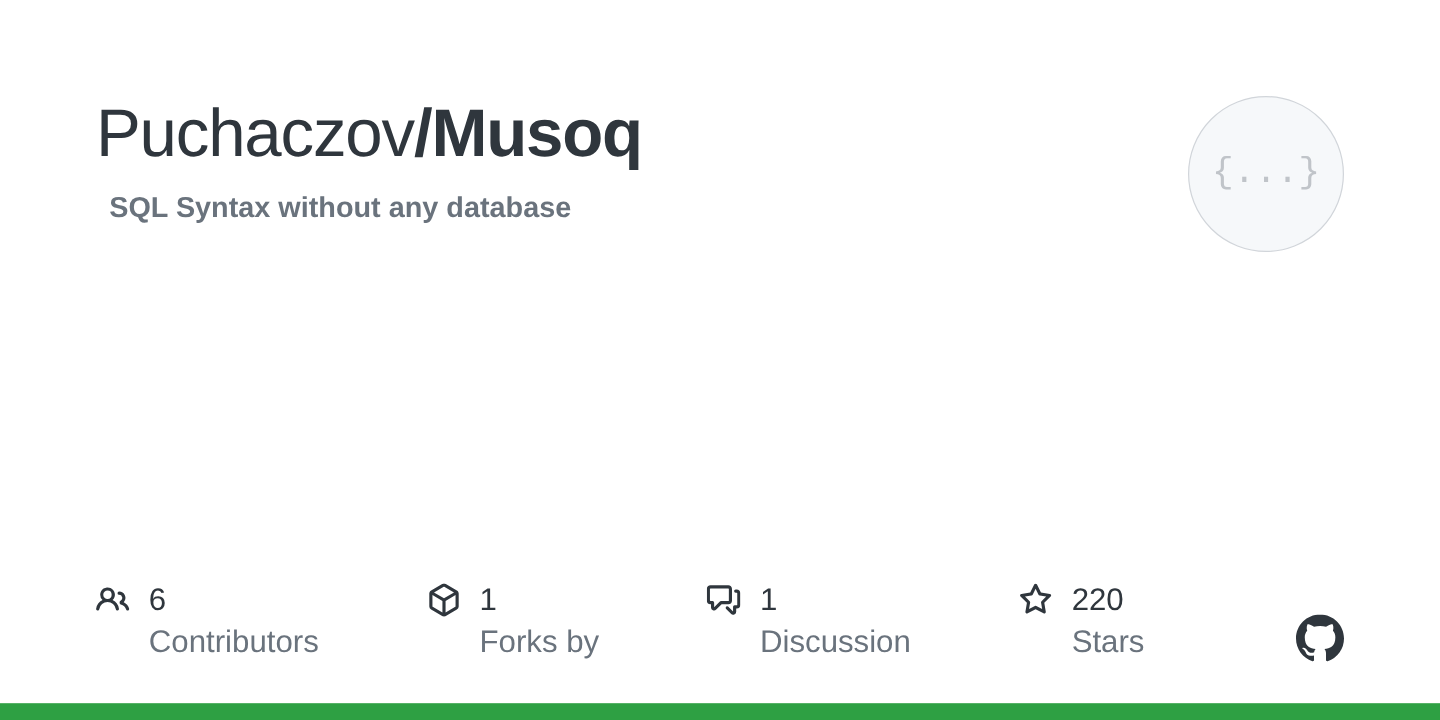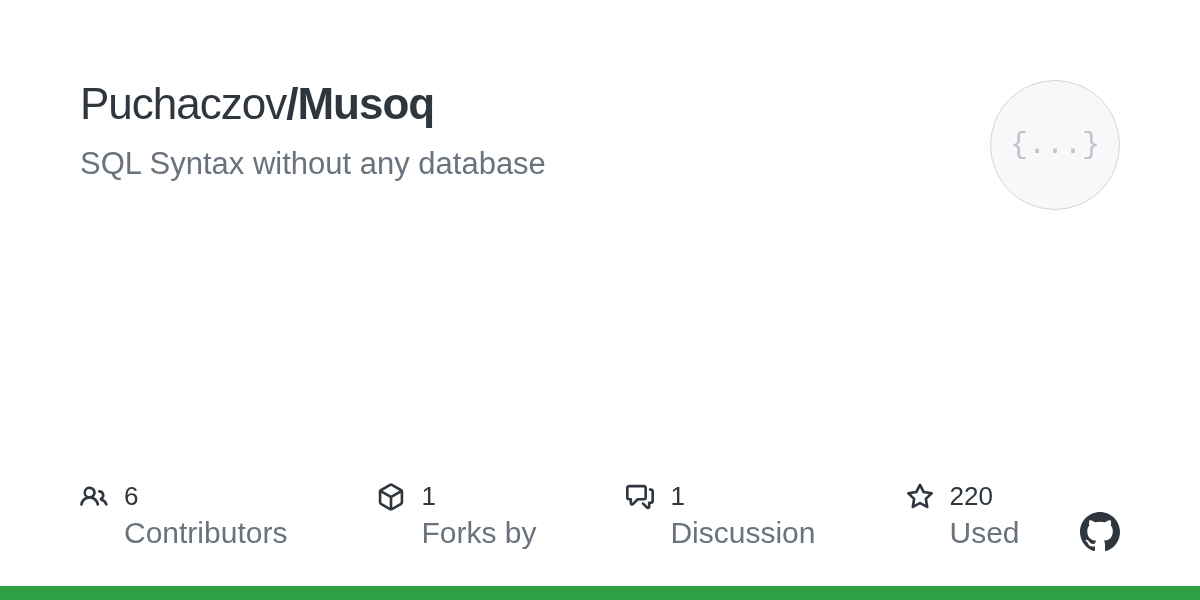--- a/index.html
+++ b/index.html
@@ -22,36 +22,37 @@
     }
     .header-row {
       display: flex;
       justify-content: space-between;
       align-items: flex-start;
     }
     .title-block {
       flex: 1;
     }
     .repo-title {
-      font-size: 44px;
+      font-size: 56px;
       color: #2f363d;
       letter-spacing: -1px;
       line-height: 1.1;
     }
     .repo-owner {
       font-weight: 400;
     }
     .repo-name {
       font-weight: 700;
     }
     .repo-description {
-      font-size: 31px;
+      font-size: 24px;
       color: #6a737d;
       margin-top: 18px;
-      font-weight: 400;
+      font-weight: 700;
+      margin-left: 11px;
     }
     .avatar {
       width: 130px;
       height: 130px;
       border-radius: 50%;
       border: 1px solid #d1d5da;
       background: #f6f8fa;
       display: flex;
       align-items: center;
       justify-content: center;
@@ -86,21 +87,21 @@
       display: flex;
       flex-direction: column;
     }
     .stat-count {
       font-size: 26px;
       color: #2f363d;
       font-weight: 400;
       line-height: 1.2;
     }
     .stat-label {
-      font-size: 30px;
+      font-size: 26px;
       color: #6a737d;
       margin-top: 4px;
     }
     .github-logo {
       position: absolute;
       bottom: 48px;
       right: 80px;
       width: 40px;
       height: 40px;
       color: #2f363d;
@@ -160,21 +161,21 @@
         <span class="stat-label">Discussion</span>
       </div>
     </div>
 
     <div class="stat">
       <svg class="stat-icon" viewBox="0 0 16 16" fill="currentColor">
         <path d="M8 .25a.75.75 0 0 1 .673.418l1.882 3.815 4.21.612a.75.75 0 0 1 .416 1.279l-3.046 2.97.719 4.192a.751.751 0 0 1-1.088.791L8 12.347l-3.766 1.98a.75.75 0 0 1-1.088-.79l.72-4.194L.818 6.374a.75.75 0 0 1 .416-1.28l4.21-.611L7.327.668A.75.75 0 0 1 8 .25Zm0 2.445L6.615 5.5a.75.75 0 0 1-.564.41l-3.097.45 2.24 2.184a.75.75 0 0 1 .216.664l-.528 3.084 2.769-1.456a.75.75 0 0 1 .698 0l2.77 1.456-.53-3.084a.75.75 0 0 1 .216-.664l2.24-2.183-3.096-.45a.75.75 0 0 1-.564-.41L8 2.694Z"></path>
       </svg>
       <div class="stat-text">
         <span class="stat-count">220</span>
-        <span class="stat-label">Used</span>
+        <span class="stat-label">Stars</span>
       </div>
     </div>
 
   </div>
 
   <svg class="github-logo" viewBox="0 0 16 16" fill="currentColor">
     <path d="M8 0C3.58 0 0 3.58 0 8c0 3.54 2.29 6.53 5.47 7.59.4.07.55-.17.55-.38 0-.19-.01-.82-.01-1.49-2.01.37-2.53-.49-2.69-.94-.09-.23-.48-.94-.82-1.13-.28-.15-.68-.52-.01-.53.63-.01 1.08.58 1.23.82.72 1.21 1.87.87 2.33.66.07-.52.28-.87.51-1.07-1.78-.2-3.64-.89-3.64-3.95 0-.87.31-1.59.82-2.15-.08-.2-.36-1.02.08-2.12 0 0 .67-.21 2.2.82.64-.18 1.32-.27 2-.27.68 0 1.36.09 2 .27 1.53-1.04 2.2-.82 2.2-.82.44 1.1.16 1.92.08 2.12.51.56.82 1.27.82 2.15 0 3.07-1.87 3.75-3.65 3.95.29.25.54.73.54 1.48 0 1.07-.01 1.93-.01 2.2 0 .21.15.46.55.38A8.013 8.013 0 0 0 16 8c0-4.42-3.58-8-8-8z"></path>
   </svg>
 </div>
 

